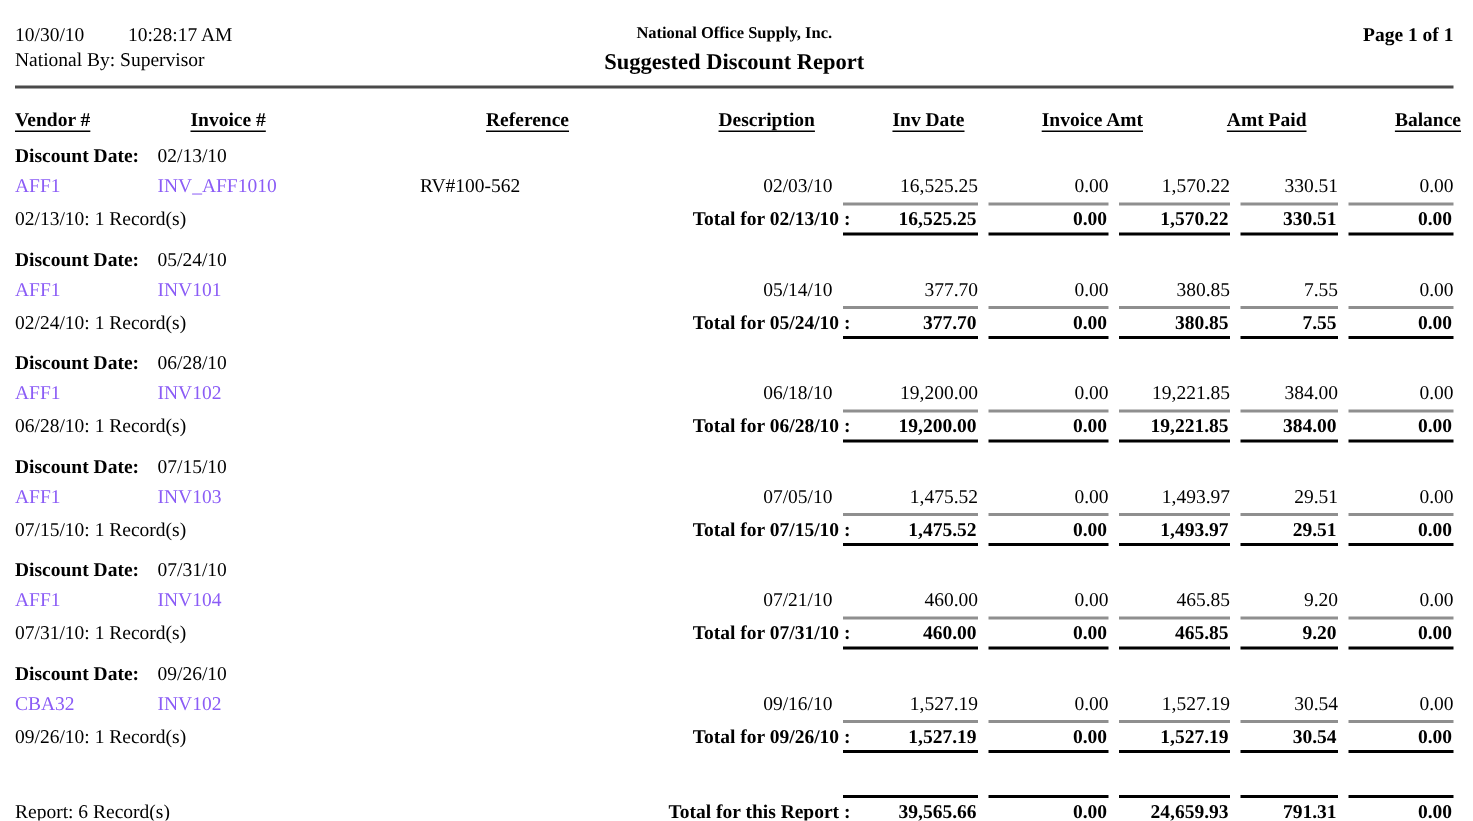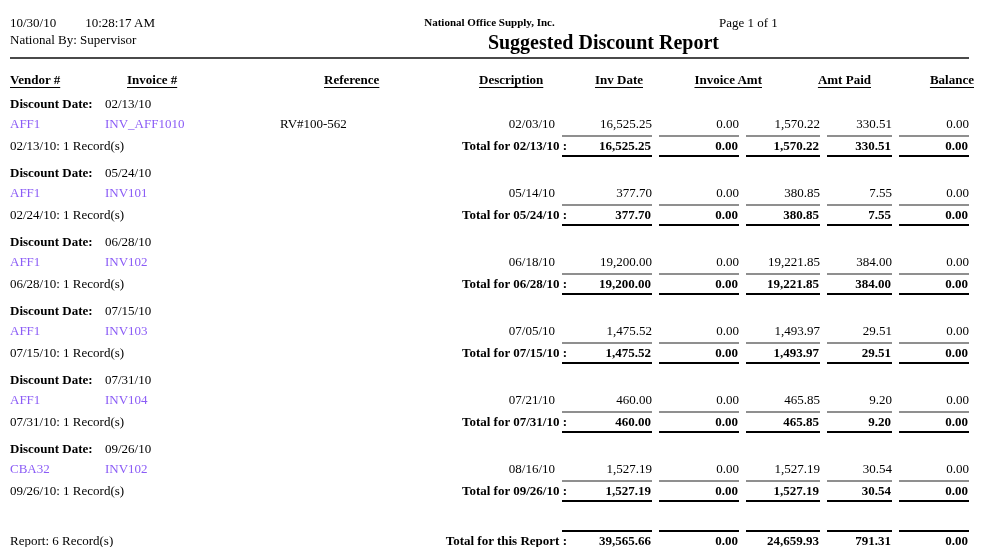--- a/index.html
+++ b/index.html
@@ -11,22 +11,22 @@
   }
   .page { width:982px; height:547px; padding:14px 13px 0 10px; }
 
   
   .hdr { display:grid; grid-template-columns:250px 1fr 250px; align-items:start; }
   .hdr-left .l1 { line-height:17px; }
   .date-span { display:inline-block; min-width:72px; }
   .hdr-left .l2 { line-height:18px; }
   .hdr-center { text-align:center; }
   .company { font-weight:bold; font-size:11px; line-height:16px; }
-  .title { font-weight:bold; font-size:20px; line-height:21px; margin-top:2px;text-align:right; }
-  .hdr-right { text-align:left; line-height:17px; }
+  .title { font-weight:bold; font-size:15px; line-height:21px; margin-top:2px; }
+  .hdr-right { text-align:right; line-height:17px;font-weight:bold; }
   .rule-top { border-top:2px solid #4a4a4a; margin-top:4px; }
 
   
   .grid {
     display:grid;
     grid-template-columns:95px 175px 133px 80px 62px 97px 87px 81px 72px 77px;
     align-items:baseline;
   }
   .num { text-align:right; }
 
@@ -231,21 +231,21 @@
     <section class="group">
       <div class="grid dd-row">
         <span class="dd-label">Discount Date:</span>
         <span>09/26/10</span>
       </div>
       <div class="grid data-row">
         <span class="link">CBA32</span>
         <span class="link">INV102</span>
         <span></span>
         <span></span>
-        <span class="num">08/16/10</span>
+        <span class="num">09/16/10</span>
         <span class="num">1,527.19</span>
         <span class="num">0.00</span>
         <span class="num">1,527.19</span>
         <span class="num">30.54</span>
         <span class="num">0.00</span>
       </div>
       <div class="grid total-row">
         <span class="record-count">09/26/10: 1 Record(s)</span>
         <span class="total-label">Total for 09/26/10 :</span>
         <span class="num amt">1,527.19</span>

